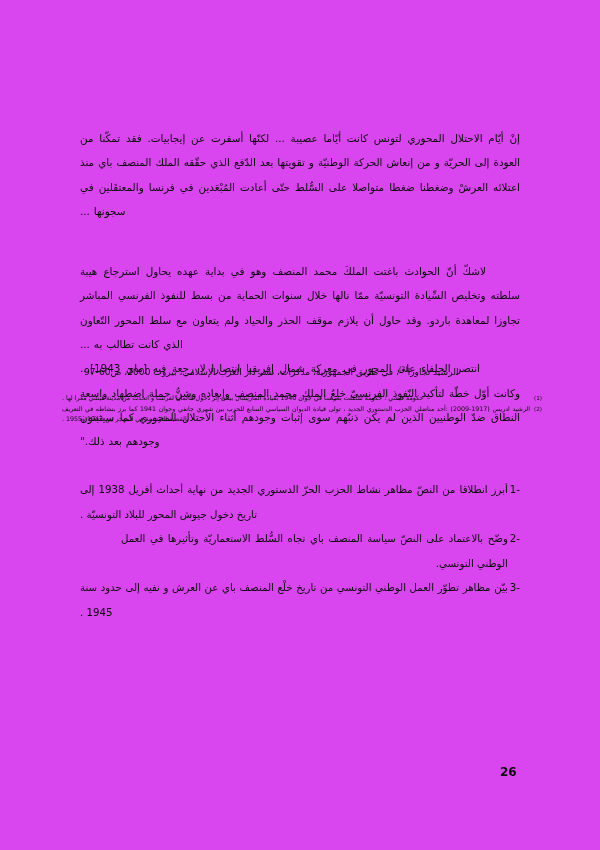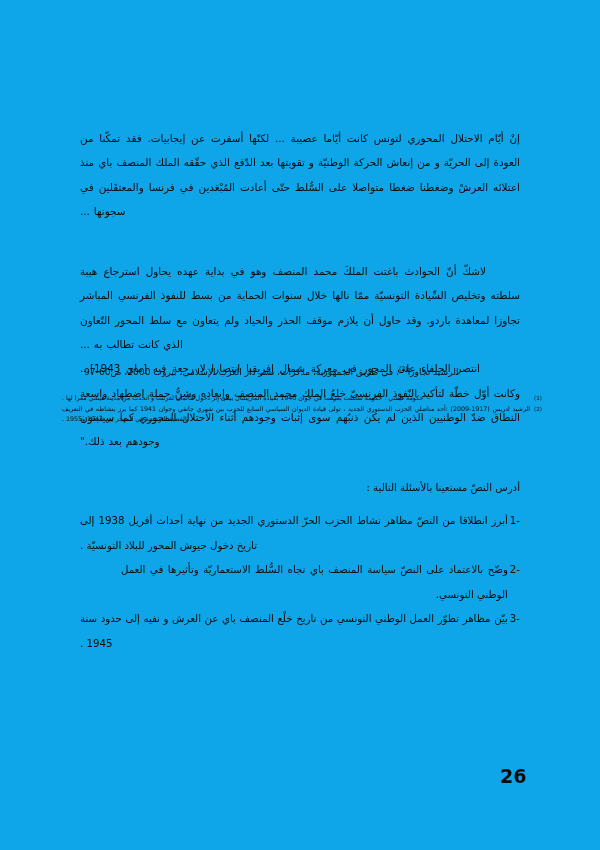--- a/index.html
+++ b/index.html
@@ -12,21 +12,21 @@
     height: 850px;
     position: relative;
     font-family: "DejaVu Sans", "Liberation Sans", sans-serif;
     color: #0b0b0b;
     overflow: hidden;
   }
 
   .page {
     position: absolute;
     inset: 0;
-    background: #0ea5e9;
+    background: #d946ef;
   }
 
   
   .text-body {
     position: absolute;
     top: 126px;
     right: 80px;
     left: 80px;
     direction: rtl;
     text-align: justify;
@@ -152,21 +152,21 @@
     text-align: center;
     font-size: 11.5px;
     font-weight: bold;
     letter-spacing: 0.6px;
     direction: ltr;
   }
   .footer-page-num {
     position: absolute;
     top: 765px;
     left: 500px;
-    font-size: 19px;
+    font-size: 12px;
     font-weight: bold;
     direction: ltr;
   }
 
   .num { direction: ltr; unicode-bidi: embed; }
 </style>
 </head>
 <body>
 
 <div class="page">
@@ -186,21 +186,20 @@
       <span class="fn-mark">(1)</span>
       <span class="fn-text">حكومة فيشي : حكومة تشكلت بفرنسا في جوان 1940 بقيادة الماريشال بيتان إثر دخول الألمان لفرنسا و اتخذت من مدينة فيشي مقرا لها .</span>
     </div>
     <div class="fn-row">
       <span class="fn-mark">(2)</span>
       <span class="fn-text multi">الرشيد ادريس (1917-2009) :أحد مناضلي الحزب الدستوري الجديد ، تولى قيادة الديوان السياسي السابع للحزب بين شهري جانفي وجوان 1941 كما برز بنشاطه في التعريف بالقضية التونسية في المهجر بين 1943 و1955 .</span>
     </div>
   </div>
 
   <div class="exercise">
-    <div class="ex-intro">أدرس النصّ مستعينا بالأسئلة التالية :</div>
     <ol class="q-list">
       <li class="q-item">
         <span class="q-num num">1-</span>
         <span class="q-text">أبرز انطلاقا من النصّ مظاهر نشاط الحزب الحرّ الدستوري الجديد من نهاية أحداث أفريل 1938 إلى تاريخ  دخول جيوش المحور للبلاد التونسيّة .</span>
       </li>
       <li class="q-item">
         <span class="q-num num">2-</span>
         <span class="q-text single">وضّح بالاعتماد على النصّ سياسة المنصف باي تجاه السُّلط الاستعماريّة وتأثيرها في العمل الوطني التونسي.</span>
       </li>
       <li class="q-item">

